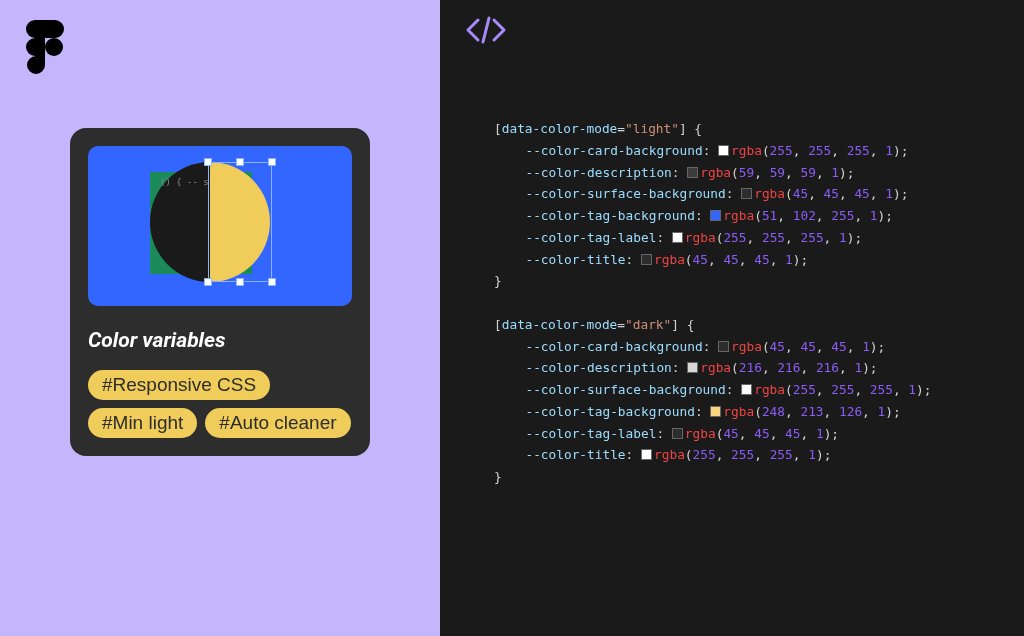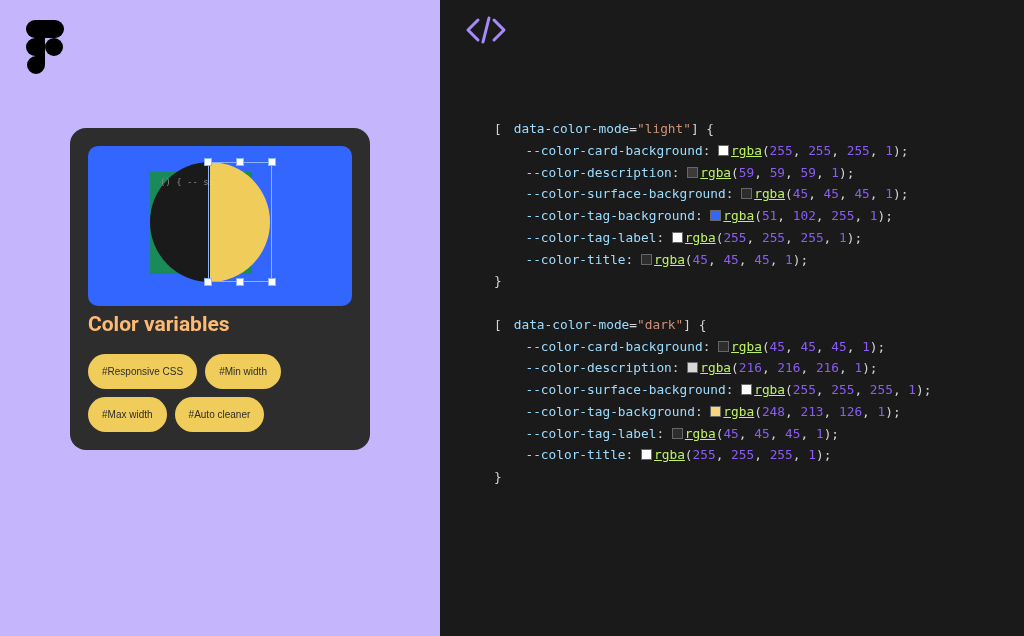--- a/index.html
+++ b/index.html
@@ -85,43 +85,44 @@
   background: #fff;
   border: 1.5px solid #8ab4ff;
 }
 .sel-tl { left: -5px; top: -5px; }
 .sel-tr { right: -5px; top: -5px; }
 .sel-bl { left: -5px; bottom: -5px; }
 .sel-br { right: -5px; bottom: -5px; }
 .sel-tm { left: 50%; top: -5px; transform: translateX(-50%); }
 .sel-bm { left: 50%; bottom: -5px; transform: translateX(-50%); }
 .card-title {
-  color: #fdba74;
+  color: #ffffff;
   font-size: 21px;
   font-weight: 700;
-  margin-top: 6px;
+  margin-top: 22px;
+  font-style: italic;
 }
 .card-desc {
   color: #b0b0b0;
   font-size: 13.5px;
   line-height: 1.55;
   margin-top: 10px;
 }
 .tags {
   display: flex;
   flex-wrap: wrap;
   gap: 8px;
   margin-top: 18px;
 }
 .tag {
   background: #f0cc5a;
   color: #2d2d2d;
   border-radius: 20px;
-  padding: 12px 14px;
-  font-size: 10px;
+  padding: 4px 14px;
+  font-size: 19px;
   font-weight: 400;
   border: none;
   cursor: pointer;
 }
 .right-panel {
   flex: 1;
   height: 100%;
   background: #1a1a1a;
   padding: 16px 24px;
   font-family: "SF Mono", Menlo, Consolas, monospace;
@@ -131,24 +132,24 @@
   height: 28px;
   margin-bottom: 74px;
 }
 .code-block {
   font-size: 12.8px;
   line-height: 1.7;
   white-space: pre;
   margin-left: 30px;
 }
 .tok-punc { color: #d4d4d4; }
-.tok-attr { color: #9cdcfe; margin-left: 12px; }
+.tok-attr { color: #9cdcfe; }
 .tok-str { color: #ce9178; }
 .tok-prop { color: #9cdcfe; margin-left: 16px; }
-.tok-func { color: #bef264; text-decoration: underline; }
+.tok-func { color: #ef4444; }
 .tok-num { color: #8b5cf6; }
 .swatch {
   display: inline-block;
   width: 11px;
   height: 11px;
   border: 1px solid #666;
   vertical-align: -1px;
   margin-right: 2px;
 }
 </style>
@@ -180,22 +181,21 @@
         <div class="sel-handle sel-tr"></div>
         <div class="sel-handle sel-bl"></div>
         <div class="sel-handle sel-br"></div>
         <div class="sel-handle sel-tm"></div>
         <div class="sel-handle sel-bm"></div>
       </div>
     </div>
     <h2 class="card-title">Color variables</h2>
     <div class="tags">
       <button class="tag">#Responsive CSS</button>
-      <button class="tag">#Min width</button>
-      <button class="tag">#Max width</button>
+      <button class="tag">#Min light</button>
       <button class="tag">#Auto cleaner</button>
     </div>
   </div>
 </div>
 
 <div class="right-panel">
   <div class="code-icon">
     <svg viewBox="0 0 44 28" stroke="#a78bfa" stroke-width="3" fill="none" stroke-linecap="round" stroke-linejoin="round">
       <polyline points="14,4 4,14 14,24"></polyline>
       <polyline points="30,4 40,14 30,24"></polyline>

